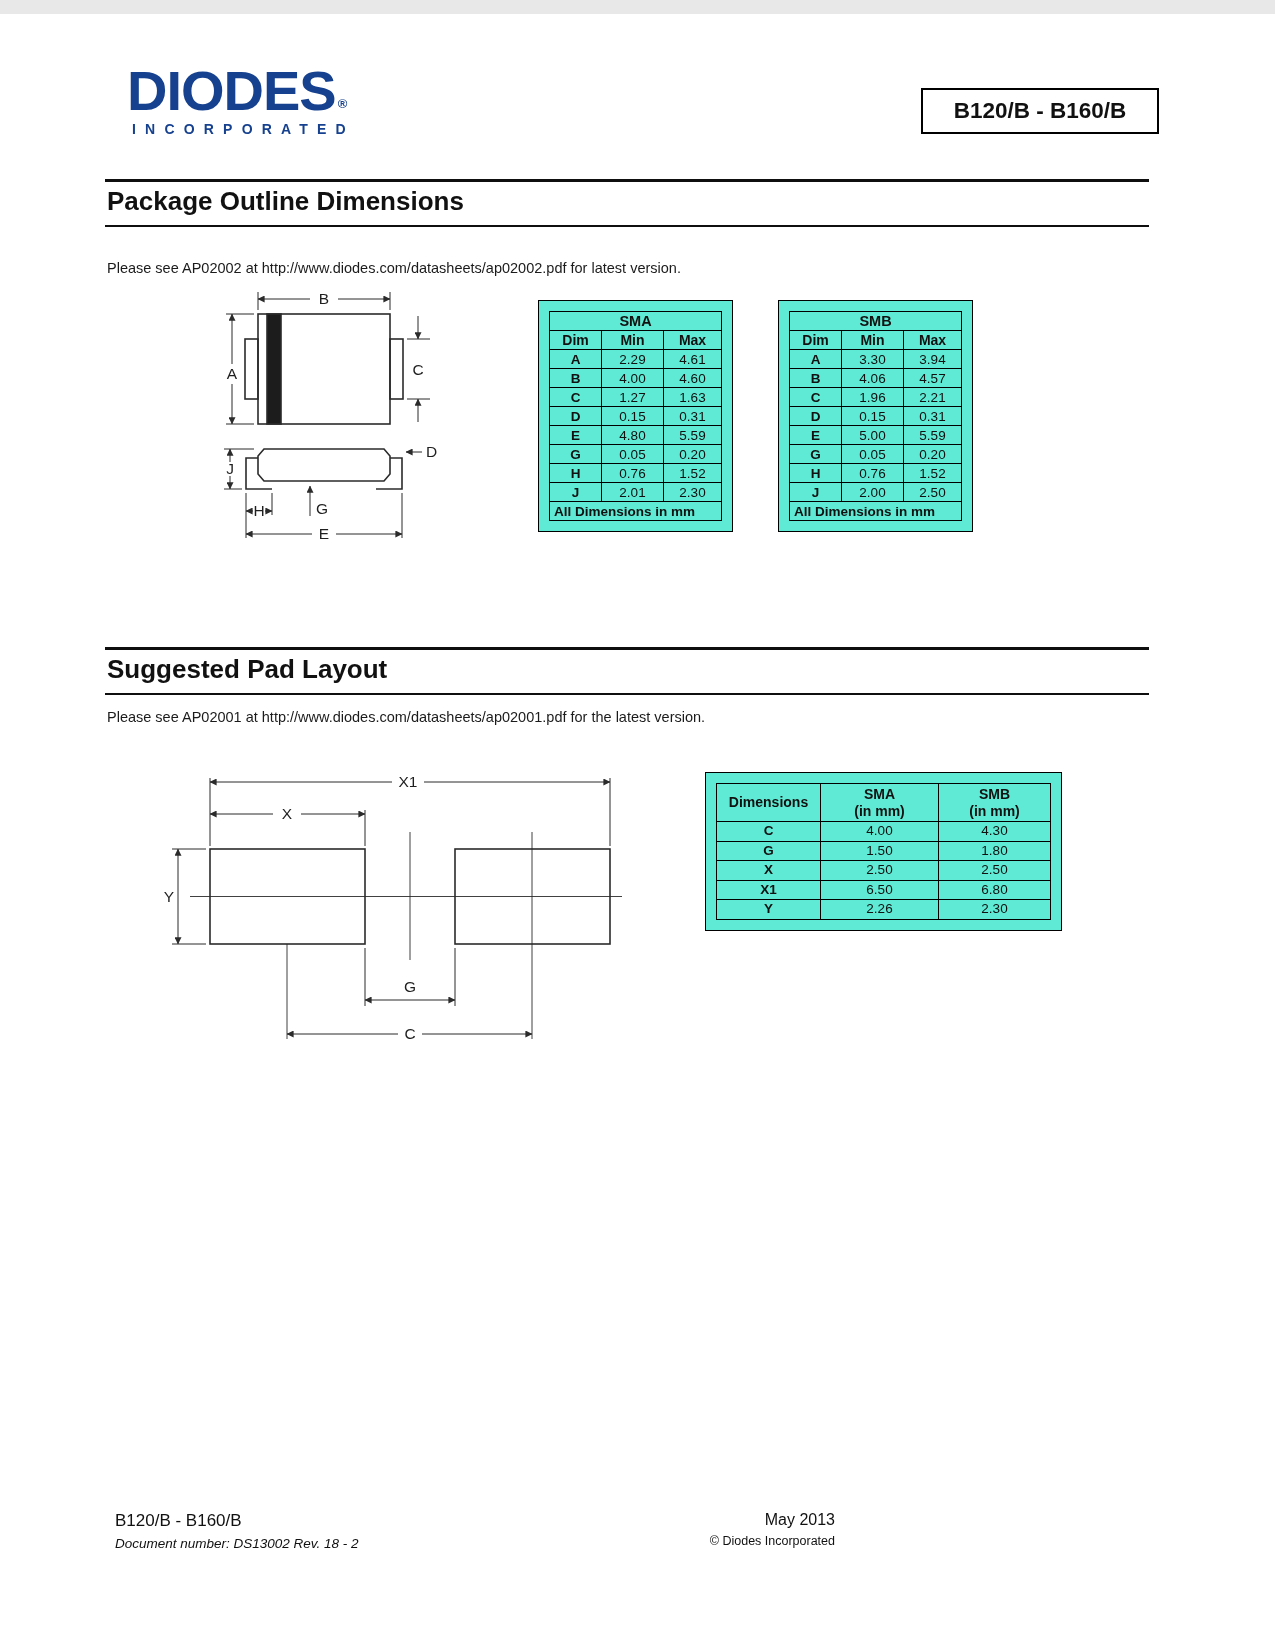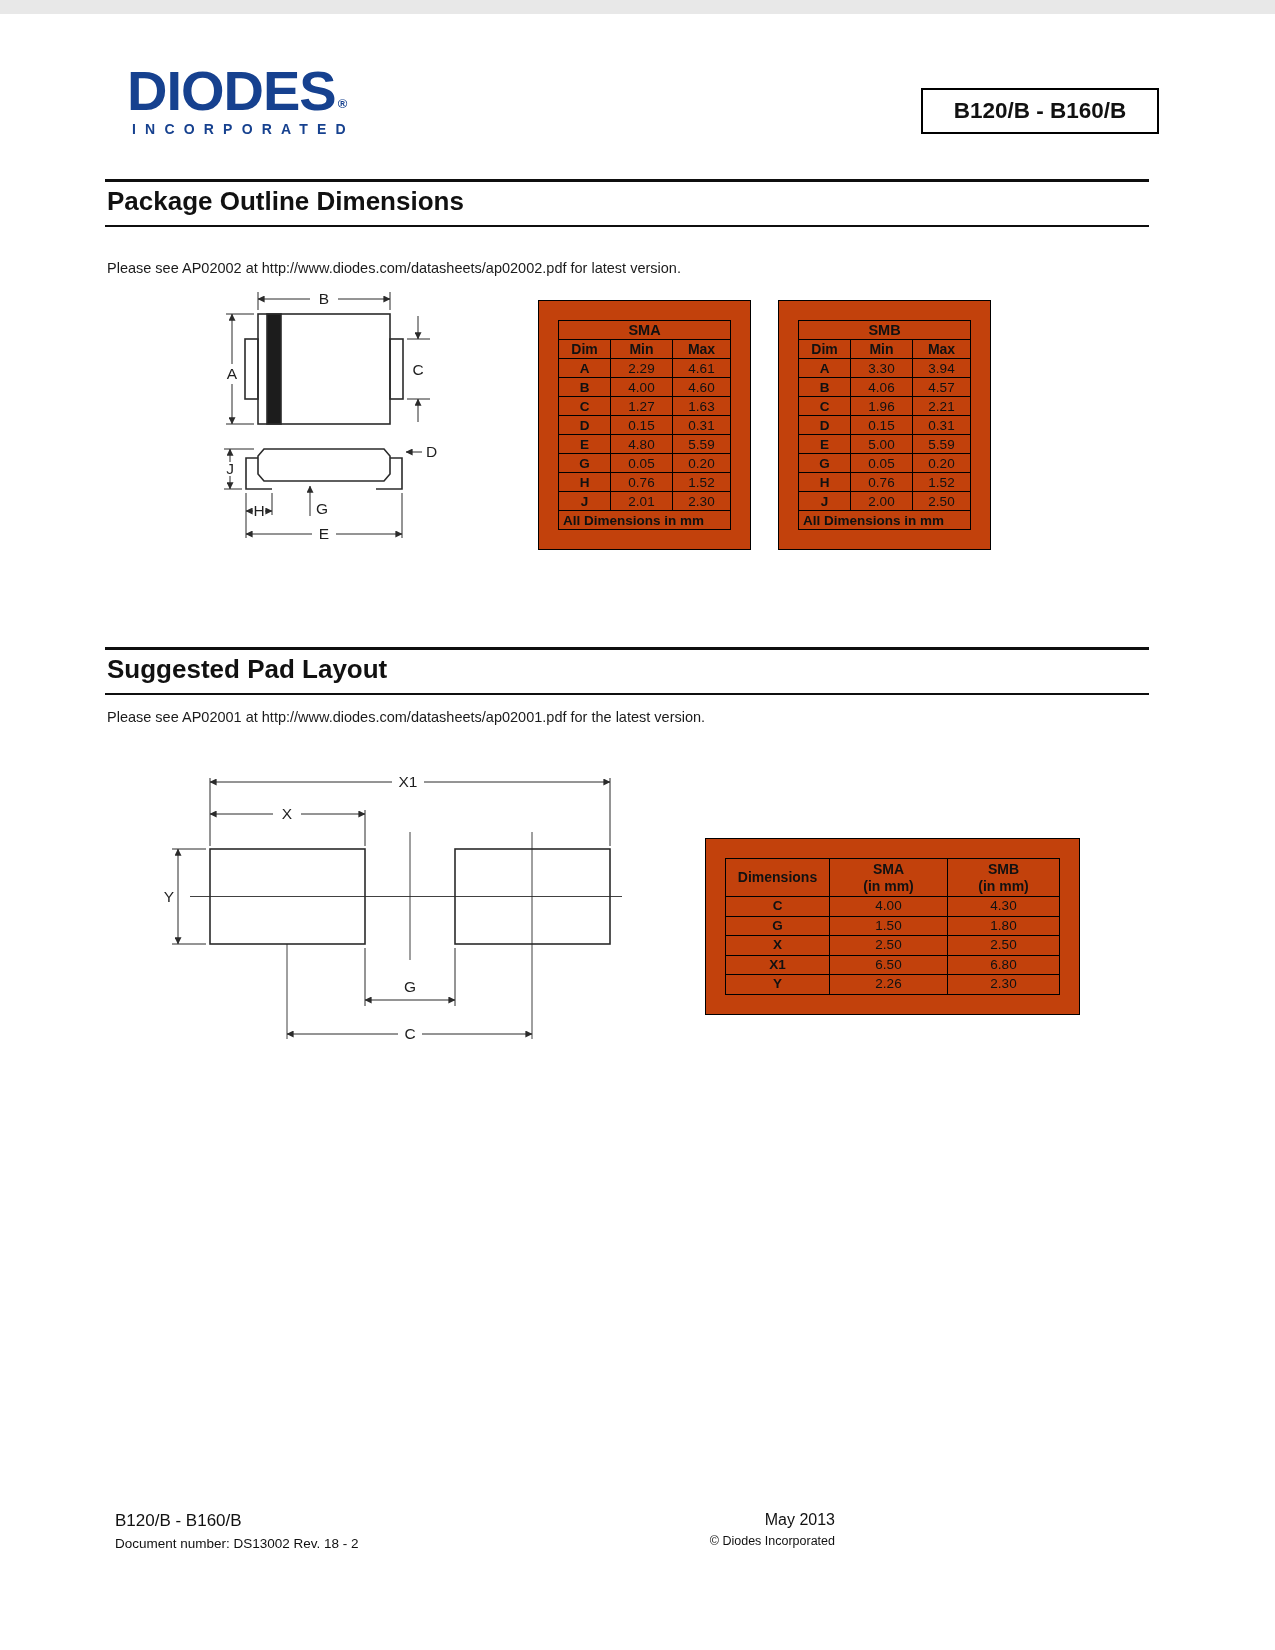--- a/index.html
+++ b/index.html
@@ -27,54 +27,54 @@
     border-top: 3.5px solid #0f0f0f; border-bottom: 2.5px solid #0f0f0f;
     padding: 4px 2px 8px 2px; font-size: 26px; font-weight: bold;
   }
   #heading-outline { top: 165px; }
   #heading-pad { top: 633px; }
   .note { position: absolute; left: 107px; font-size: 14.5px; color: #1b1b1b; }
   #note-outline { top: 246px; }
   #note-pad { top: 695px; }
 
   
-  .tbl-outer { position: absolute; border: 1.6px solid #000; padding: 19px; background: #c2410c; }
+  .tbl-outer { position: absolute; border: 1.6px solid #000; padding: 10px; background: #5eead4; }
   table.dims { border-collapse: collapse; }
   .dims th, .dims td {
     border: 1px solid #000; font-size: 13.5px; text-align: center;
     padding: 0 6px; height: 19px; line-height: 17px;
   }
   .dims th { font-weight: bold; font-size: 14px; }
   .dims .t-title { font-weight: bold; font-size: 14.5px; }
   .dims td.c-dim { font-weight: bold; }
   .dims td.t-foot { font-weight: bold; text-align: left; padding-left: 4px; }
   #sma-table { left: 538px; top: 286px; }
   #smb-table { left: 778px; top: 286px; }
 
-  #pad-table { left: 705px; top: 824px; }
+  #pad-table { left: 705px; top: 758px; }
   table.padtbl { border-collapse: collapse; }
   .padtbl th, .padtbl td {
     border: 1px solid #000; font-size: 13.5px; text-align: center; padding: 0 6px;
   }
   .padtbl th { font-weight: bold; font-size: 14px; white-space: pre-line; height: 38px; line-height: 17px; vertical-align: middle; }
   .padtbl td { height: 19.5px; line-height: 18px; }
   .padtbl td.c-dim { font-weight: bold; }
 
   
   #outline-svg { position: absolute; left: 160px; top: 262px; }
   #pad-svg { position: absolute; left: 160px; top: 752px; }
   svg text { font-family: "Liberation Sans", sans-serif; font-size: 15.5px; fill: #1f1f1f; stroke: none; }
 
   
   .footer { position: absolute; left: 115px; top: 1497px; width: 1042px; display: flex; align-items: flex-start; }
   .f-left { width: 360px; }
   .f-center { flex: 1; text-align: center; }
   .f-right { width: 360px; text-align: right; }
   .f-left .big { font-size: 17px; }
-  .f-left .small { font-size: 13.5px; margin-top: 5px; }
+  .f-left .small { font-size: 13.5px; margin-top: 5px; font-style: italic; }
   .f-center .pg { font-size: 14px; }
   .f-center .site { font-size: 15px; font-weight: bold; margin-top: 3px; }
   .f-right .date { font-size: 16px; }
   .f-right .copy { font-size: 12.5px; margin-top: 5px; }
 </style>
 </head>
 <body>
 
 <div class="page">
 

